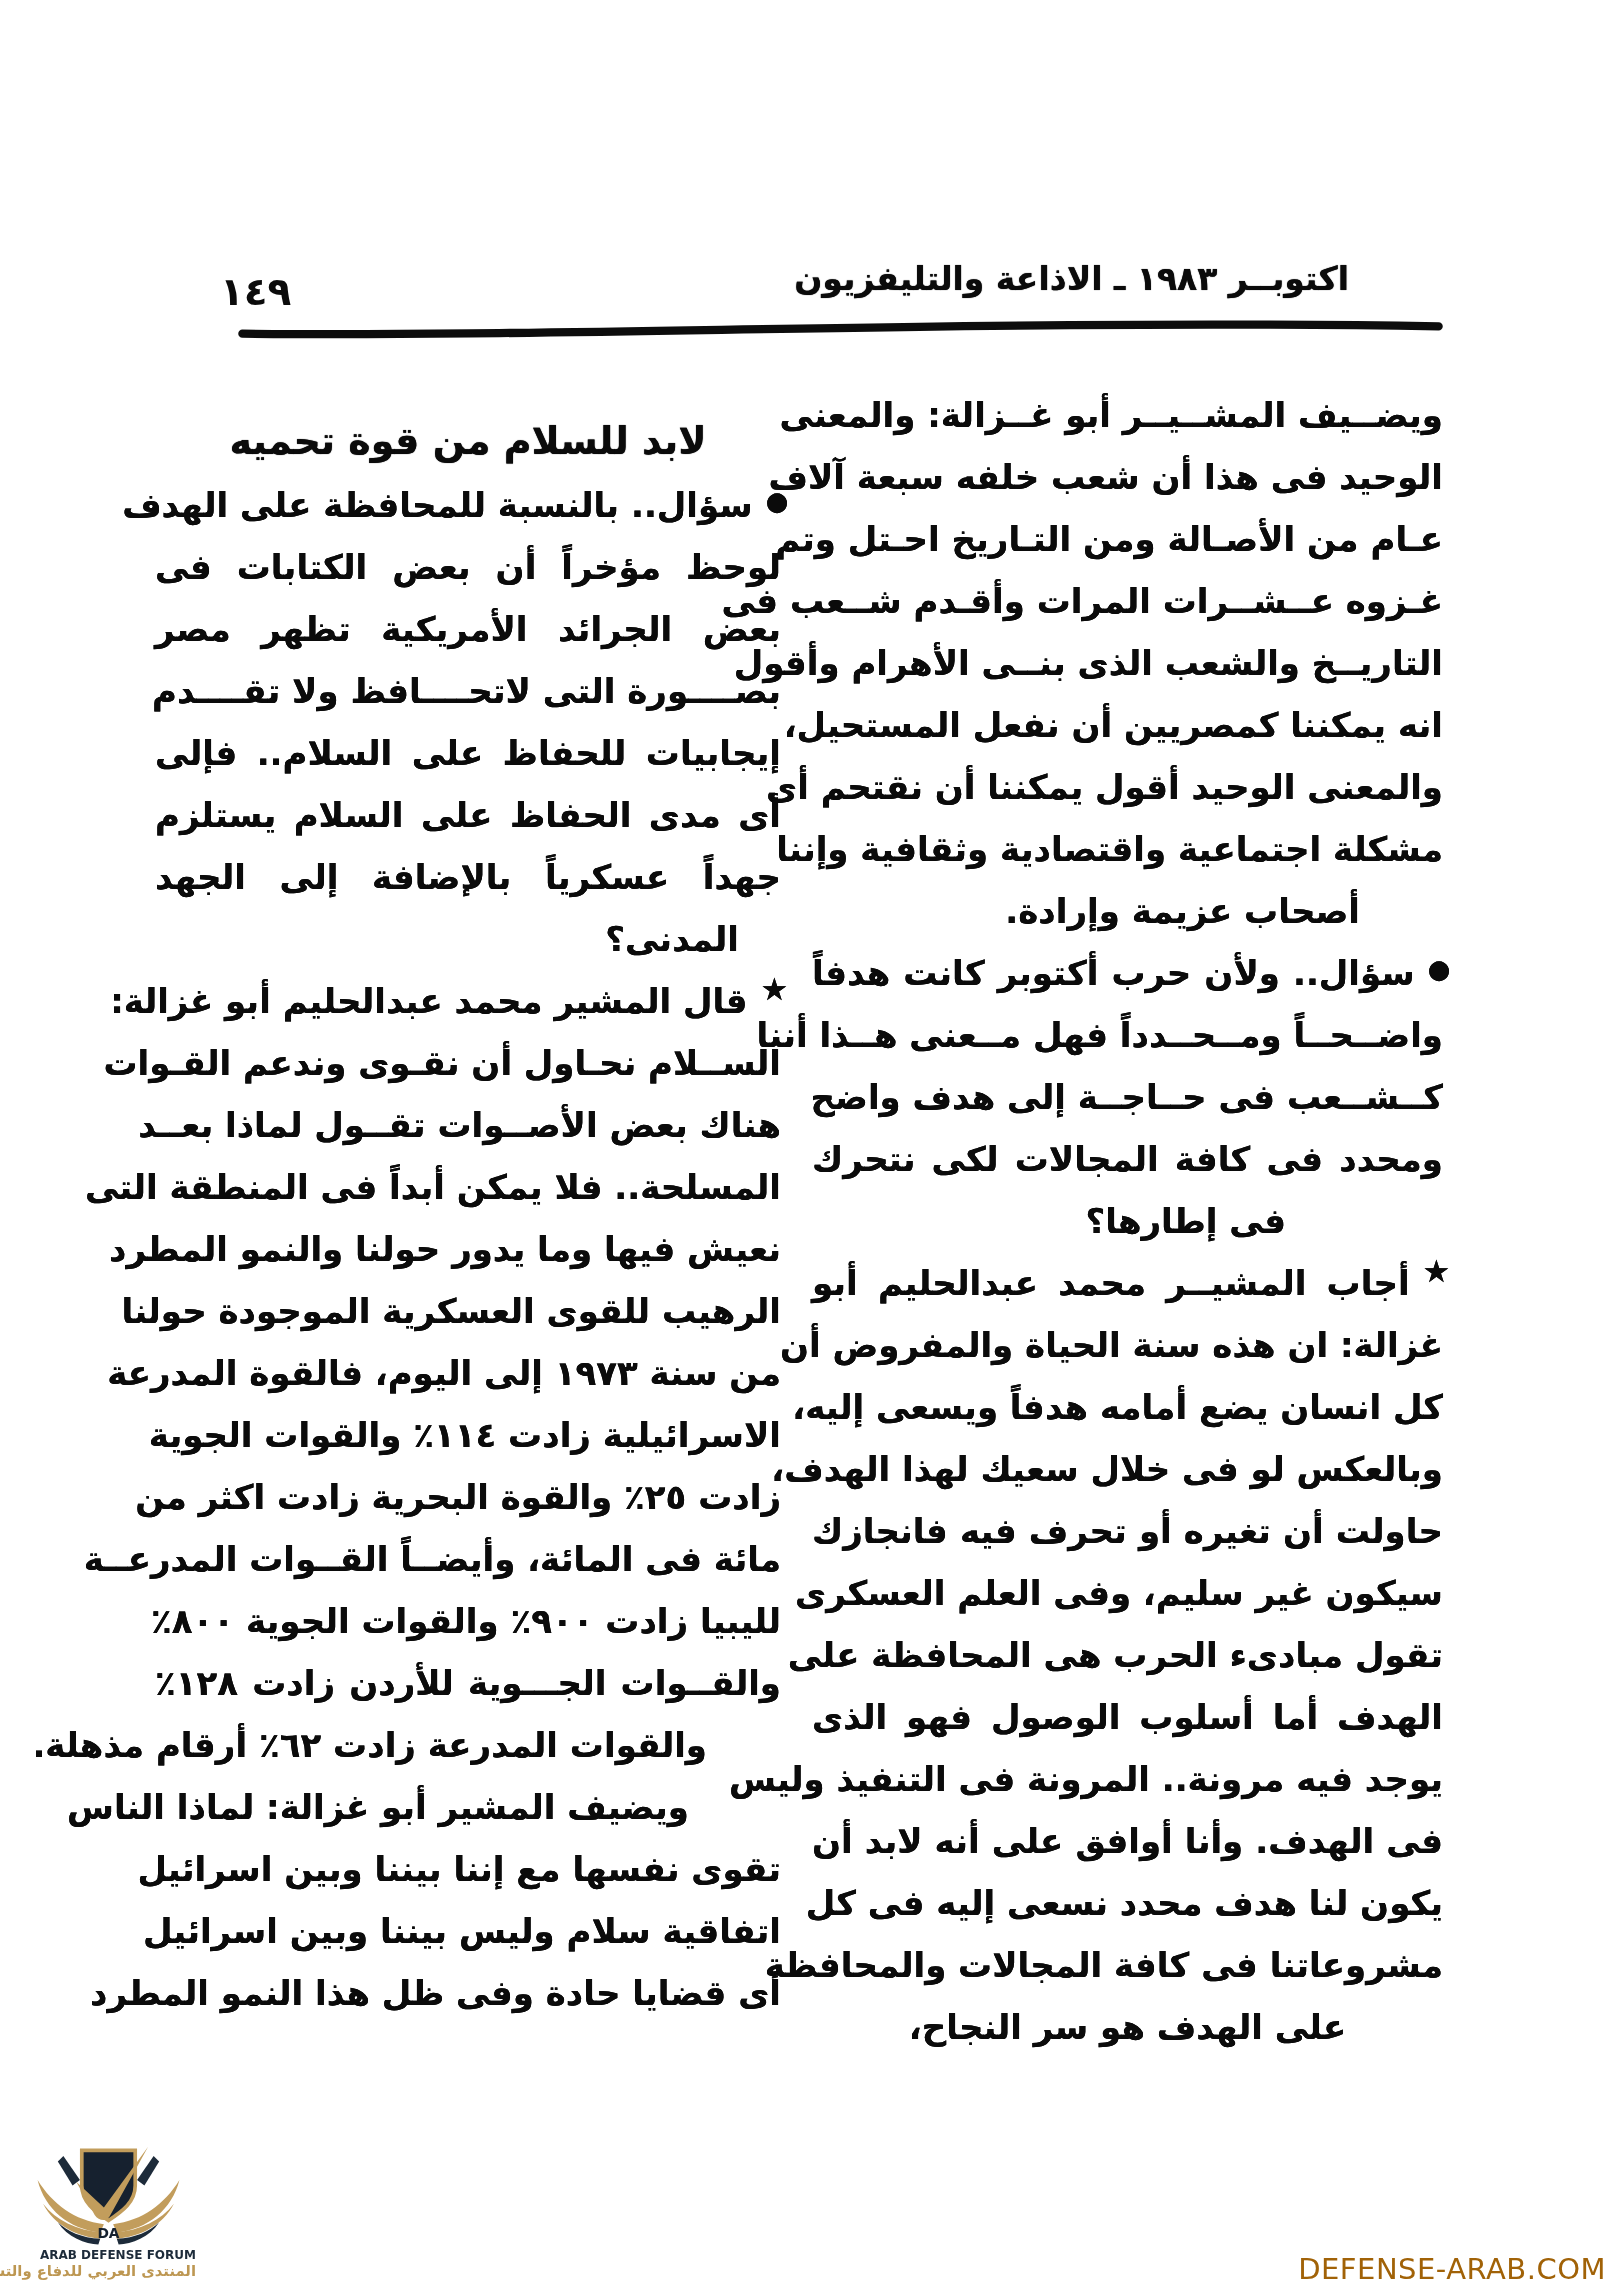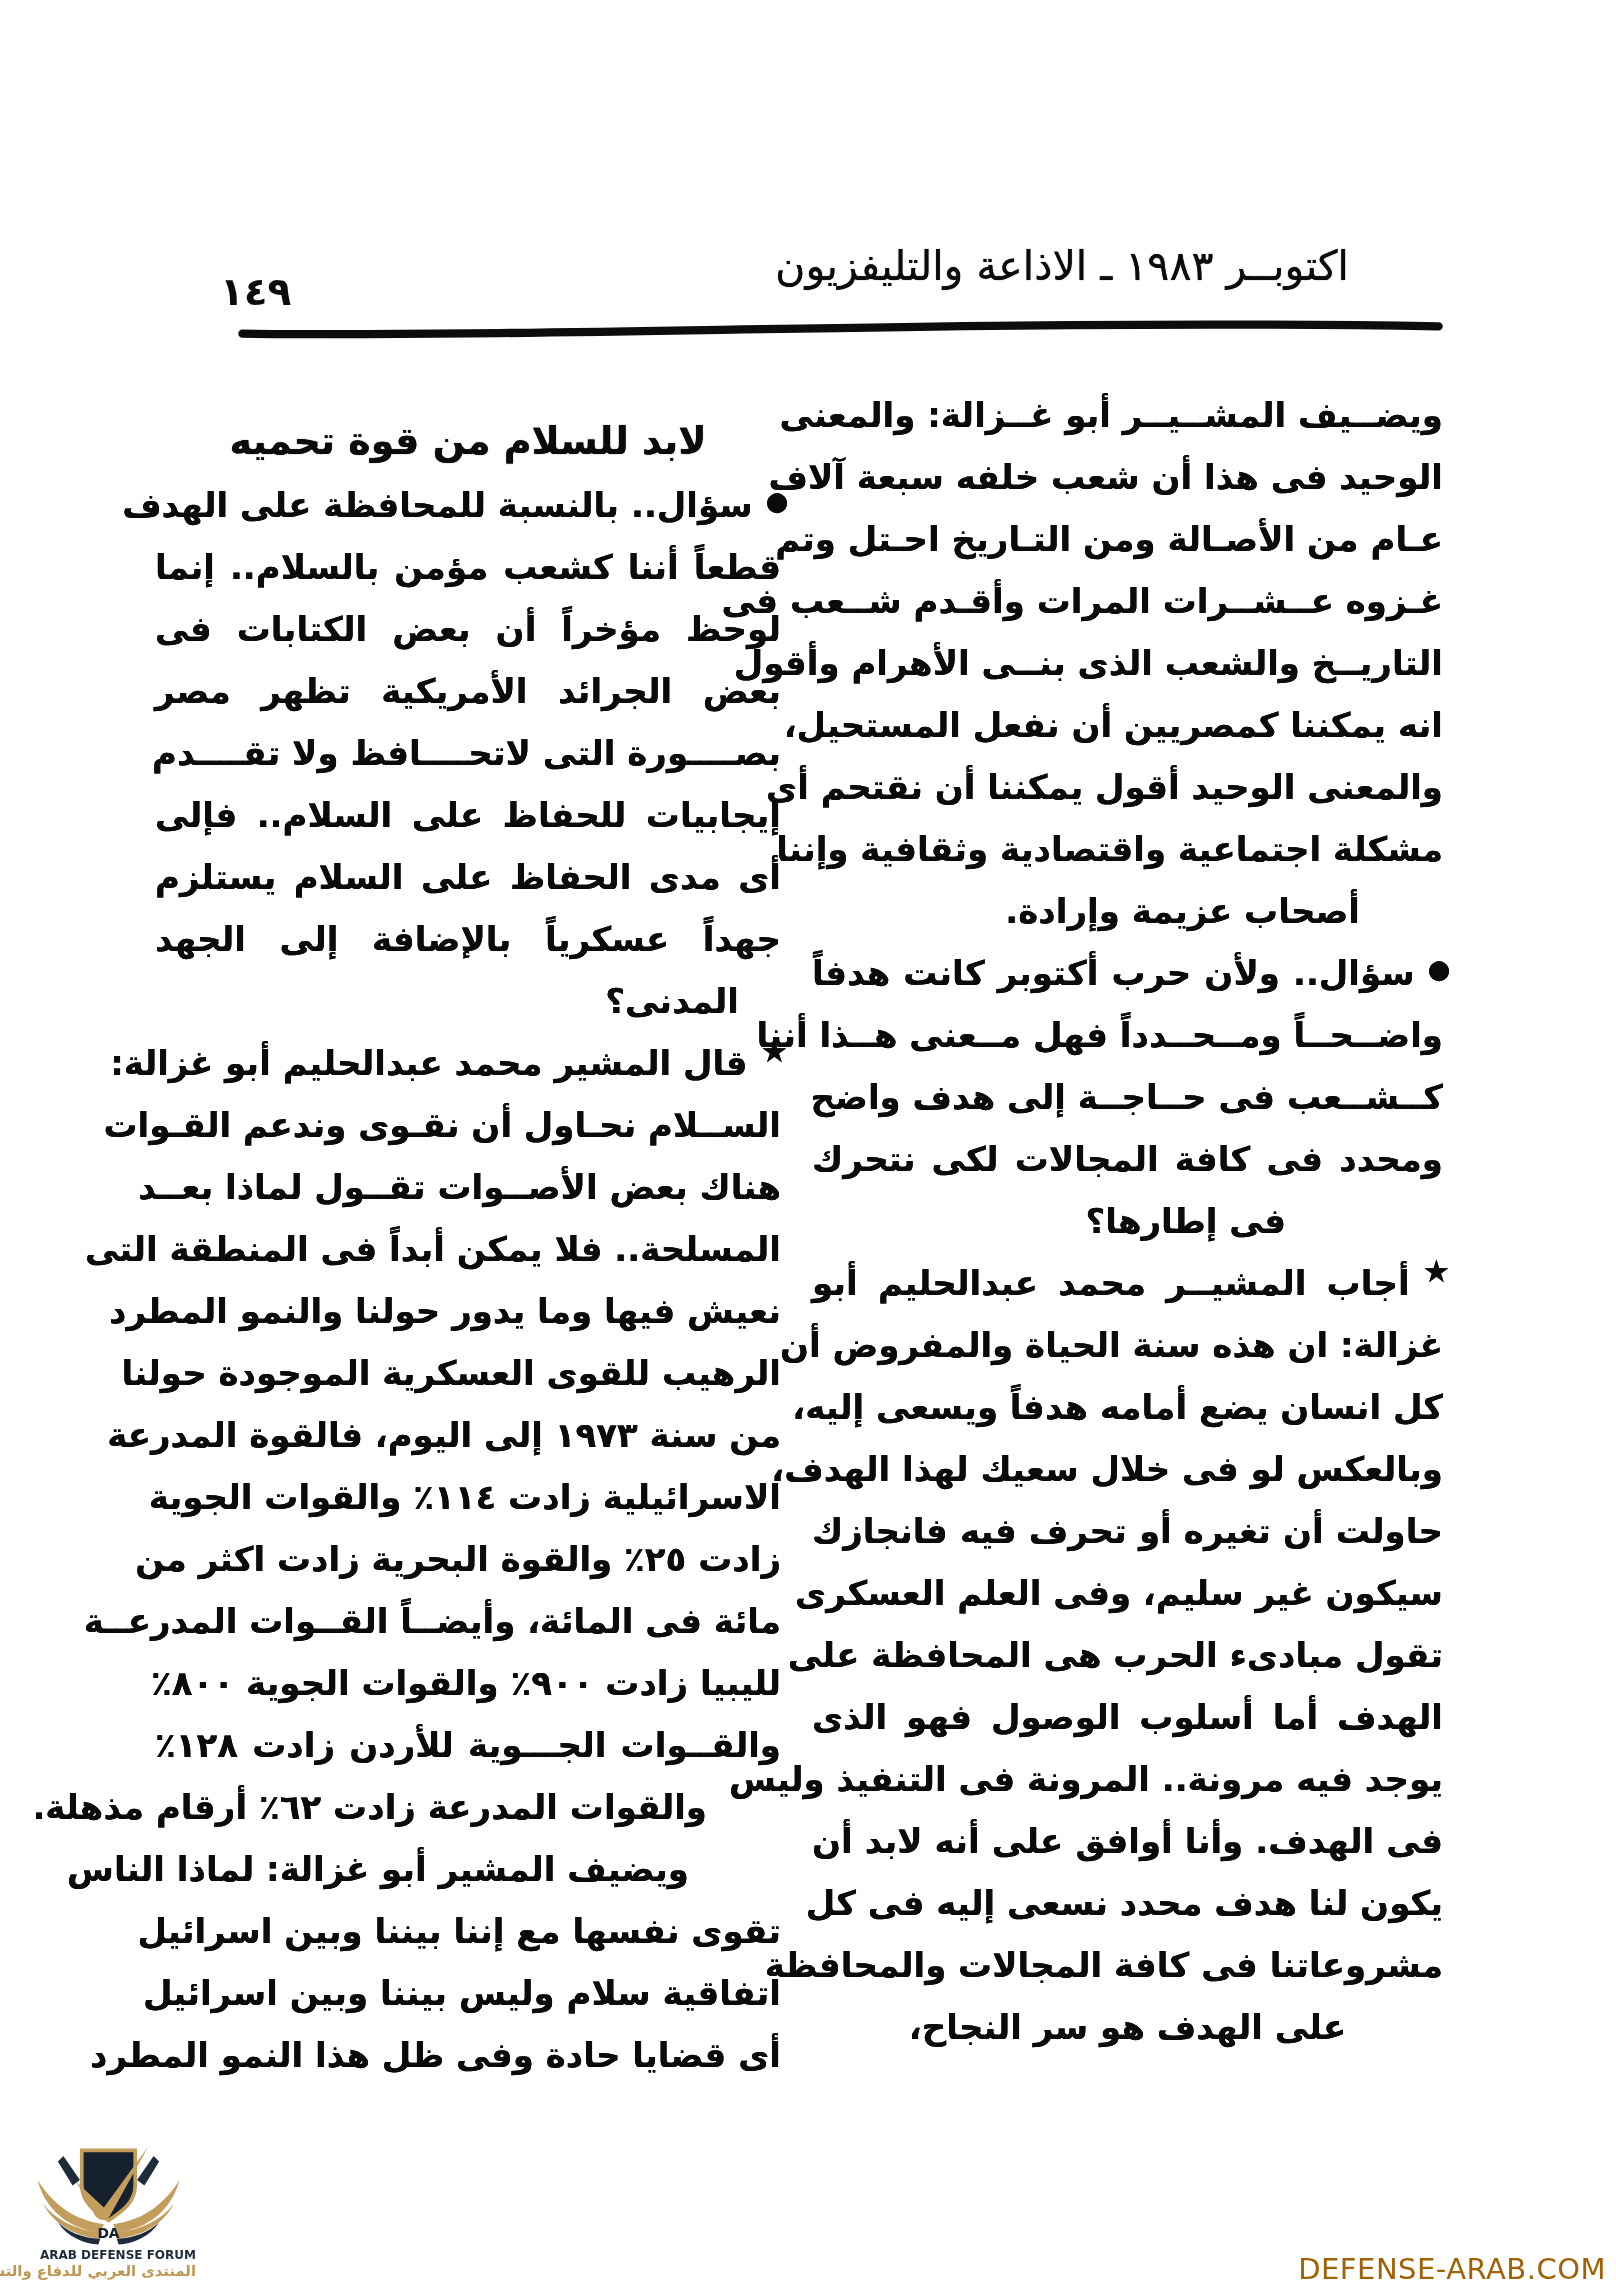--- a/index.html
+++ b/index.html
@@ -11,22 +11,22 @@
     overflow:hidden;
     font-family:"DejaVu Sans",sans-serif;
     color:#0b0b0b;
   }
   
   .page-number{
     position:absolute;left:220px;top:269px;
     font-size:39px;font-weight:700;direction:rtl;
   }
   .journal-title{
-    position:absolute;right:268px;top:242px;
-    font-size:41px;font-weight:400;direction:rtl;
+    position:absolute;right:268px;top:259px;
+    font-size:33px;font-weight:700;direction:rtl;
     letter-spacing:0.9px;
     text-shadow:0 0 0.9px #000;
   }
   .header-rule{position:absolute;left:235px;top:317px;}
   
   .col{
     position:absolute;top:386px;
     direction:rtl;
     font-size:34px;font-weight:700;
     text-shadow:0 0 0.6px #000;
@@ -121,21 +121,20 @@
     <div class="line">يكون لنا هدف محدد نسعى إليه فى كل</div>
     <div class="line">مشروعاتنا فى كافة المجالات والمحافظة</div>
     <div class="line align-center">على الهدف هو سر النجاح،</div>
   </section>
 
   <section class="col col-left">
     <div class="col-heading">لابد للسلام من قوة تحميه</div>
     <div class="line">
       <span class="bullet circle">●</span><span>سؤال.. بالنسبة للمحافظة على الهدف</span>
     </div>
-    <div class="line">قطعاً أننا كشعب مؤمن بالسلام.. إنما</div>
     <div class="line">لوحظ مؤخراً أن بعض الكتابات فى</div>
     <div class="line">بعض الجرائد الأمريكية تظهر مصر</div>
     <div class="line">بصــــورة التى لاتحــــافظ ولا تقــــدم</div>
     <div class="line">إيجابيات للحفاظ على السلام.. فإلى</div>
     <div class="line">أى مدى الحفاظ على السلام يستلزم</div>
     <div class="line">جهداً عسكرياً بالإضافة إلى الجهد</div>
     <div class="line align-right pr-45">المدنى؟</div>
     <div class="line">
       <span class="bullet star">★</span><span>قال المشير محمد عبدالحليم أبو غزالة:</span>
     </div>

